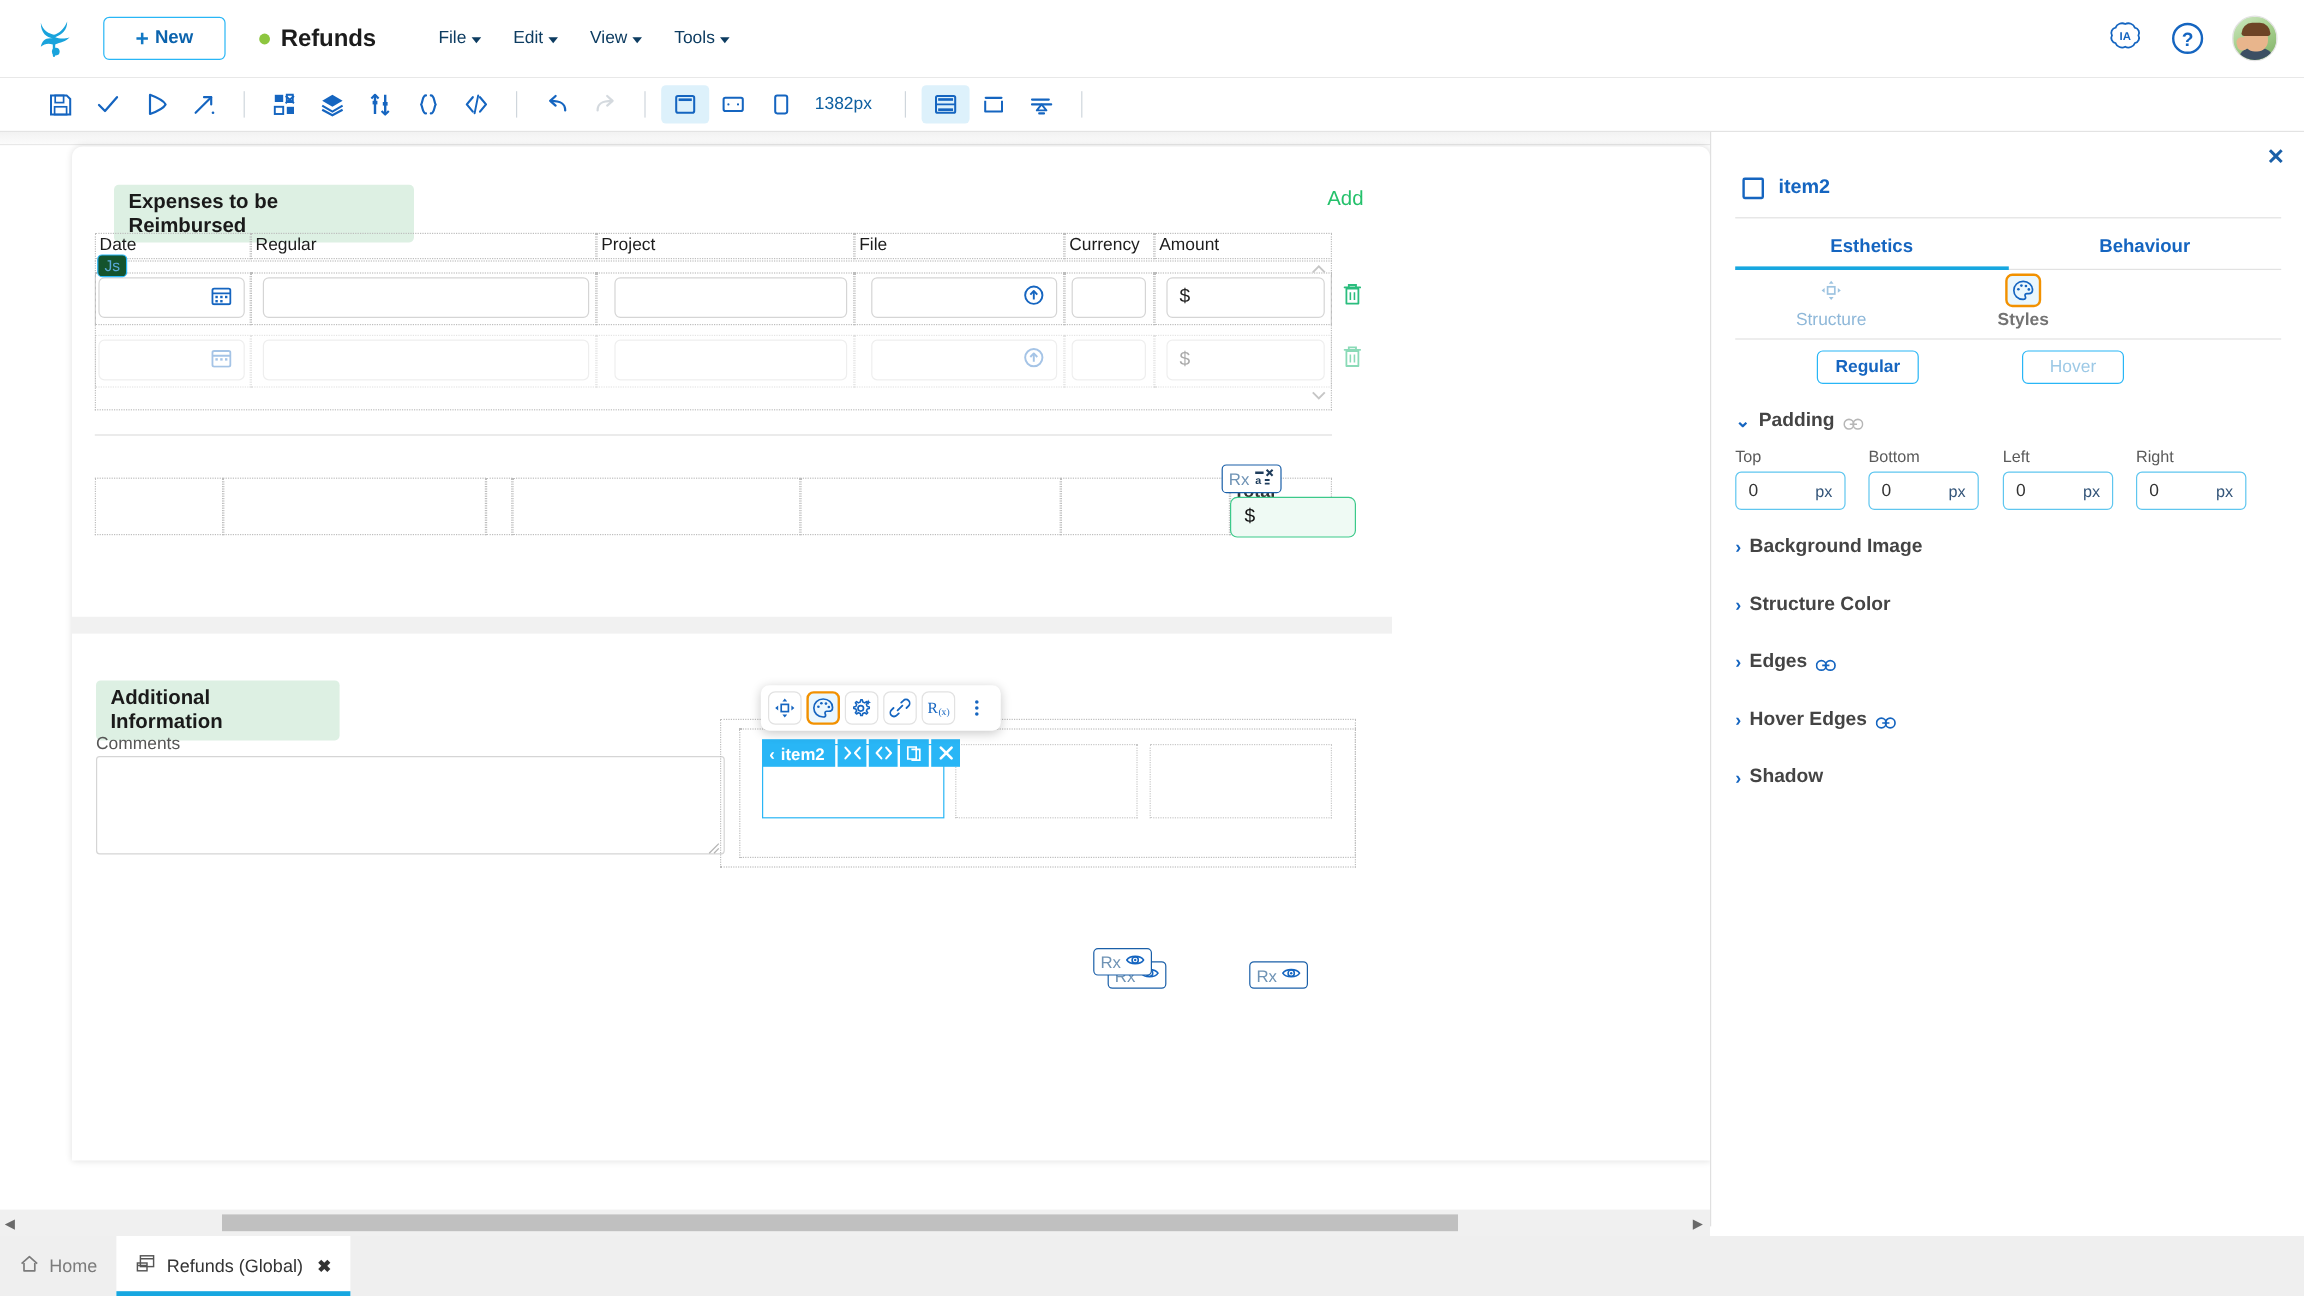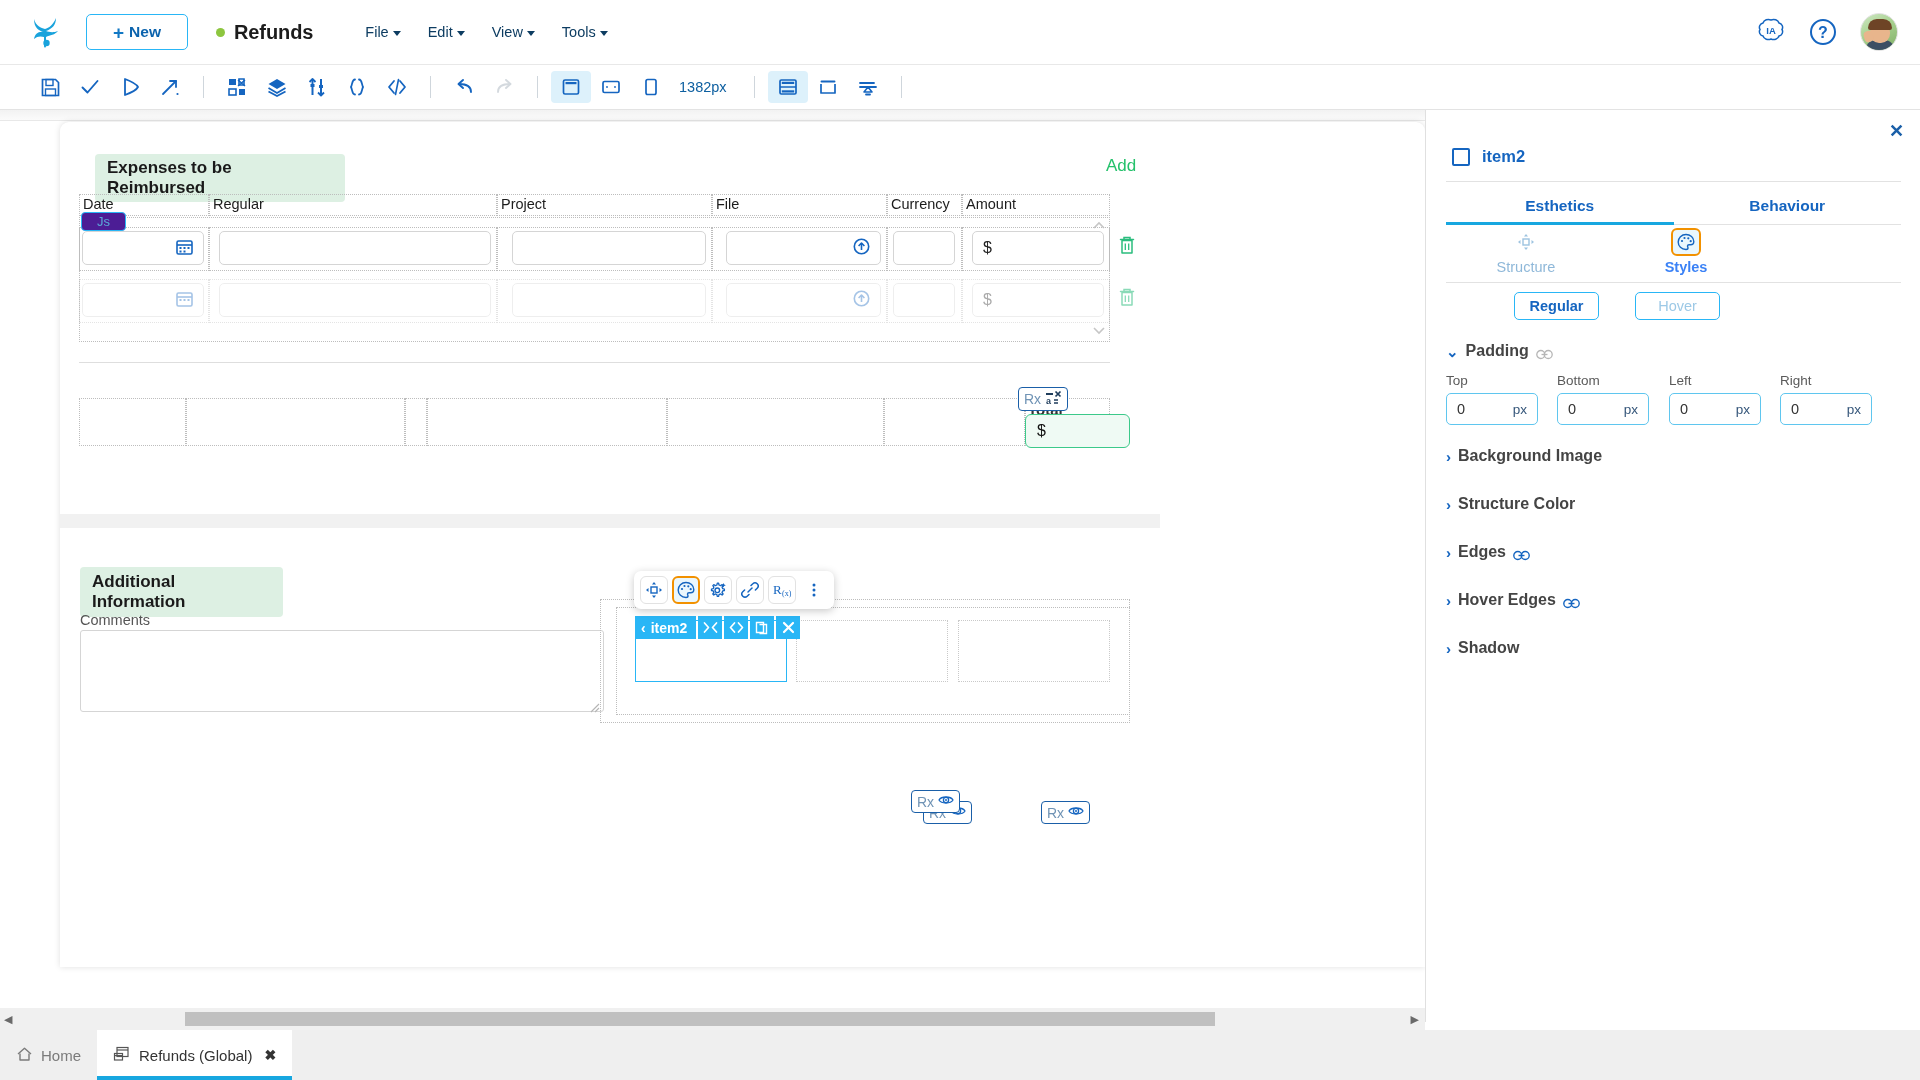--- a/index.html
+++ b/index.html
@@ -94,22 +94,22 @@
     position: absolute; border: 1px solid #d5d5d5; border-radius: 5px; background: #fff;
     display: flex; align-items: center; padding: 0 10px; font-size: 15px; color: #222;
   }
   .field-input.faded { opacity: 0.38; }
   .field-input .sym { font-size: 16px; }
   .field-right-icon { position: absolute; right: 10px; top: 50%; transform: translateY(-50%); }
 
   .trash-btn { position: absolute; cursor: pointer; }
 
   .js-badge {
-    position: absolute; border: 1.5px solid #29b6f6; background: #4c1d95; border-radius: 4px;
-    font-size: 13px; color: #5aa9d8; padding: 1px 15px; z-index: 12;
+    position: absolute; border: 1.5px solid #29b6f6; background: #14532d; border-radius: 4px;
+    font-size: 13px; color: #5aa9d8; padding: 1px 5px; z-index: 12;
   }
   .rx-badge {
     position: absolute; border: 1.5px solid #1a5fa8; background: #fff; border-radius: 4px;
     display: flex; align-items: center; gap: 4px; padding: 2px 5px; z-index: 14;
     font-size: 14px; color: #6f93b5;
   }
 
   .scroll-arrow { position: absolute; color: #c6c6c6; font-size: 15px; }
 
   .total-box {
@@ -171,32 +171,32 @@
   .panel-tab {
     flex: 1; display: flex; align-items: center; justify-content: center;
     font-size: 15.5px; font-weight: bold; color: #1565c0; cursor: pointer;
   }
   #panel-tabline { position: absolute; left: 20px; top: 114px; width: 455px; height: 1px; background: #e2e2e2; }
   #panel-tab-active-underline { position: absolute; left: 20px; top: 112px; width: 228px; height: 3px; background: #17a7e0; }
   #panel-subtabs { position: absolute; left: 20px; top: 118px; width: 455px; height: 52px; display: flex; }
   .sub-tab { width: 160px; display: flex; flex-direction: column; align-items: center; gap: 3px; cursor: pointer; }
   .sub-tab-label { font-size: 14.5px; }
   .sub-tab.inactive .sub-tab-label { color: #8fb8d9; }
-  .sub-tab.active .sub-tab-label { color: #3b82f6; font-weight: bold; }
+  .sub-tab.active .sub-tab-label { color: #737373; font-weight: bold; }
   .sub-tab-ico { width: 30px; height: 28px; display: flex; align-items: center; justify-content: center; border-radius: 6px; }
   .sub-tab.active .sub-tab-ico { border: 2.5px solid #f29100; background: #eaf7fd; }
   #panel-div2 { position: absolute; left: 20px; top: 172px; width: 455px; height: 1px; background: #e2e2e2; }
   #state-btns { position: absolute; left: 20px; top: 182px; width: 455px; height: 40px; display: flex; }
   .state-btn {
     width: 85px; height: 28px; border: 1.3px solid #29b6f6; border-radius: 5px;
     display: flex; align-items: center; justify-content: center;
     font-size: 14.5px; font-weight: bold; background: #fff; cursor: pointer;
   }
   #state-regular { color: #1565c0; margin-left: 68px; }
-  #state-hover { color: #9dc9e6; font-weight: normal; margin-left: 36px; }
+  #state-hover { color: #9dc9e6; font-weight: normal; margin-left: 86px; }
 
   .acc-row { position: absolute; left: 20px; display: flex; align-items: center; gap: 7px; cursor: pointer; }
   .acc-chev { font-size: 15px; color: #1565c0; font-weight: bold; line-height: 1; }
   .acc-title { font-size: 16px; font-weight: bold; color: #444; }
   .link-chain { width: 17px; height: 11px; }
 
   .pad-group { position: absolute; width: 92px; }
   .pad-label { font-size: 13.5px; color: #5a5a5a; margin-bottom: 5px; display: block; }
   .pad-input {
     width: 92px; height: 32px; border: 1.2px solid #5fc6ef; border-radius: 5px;

